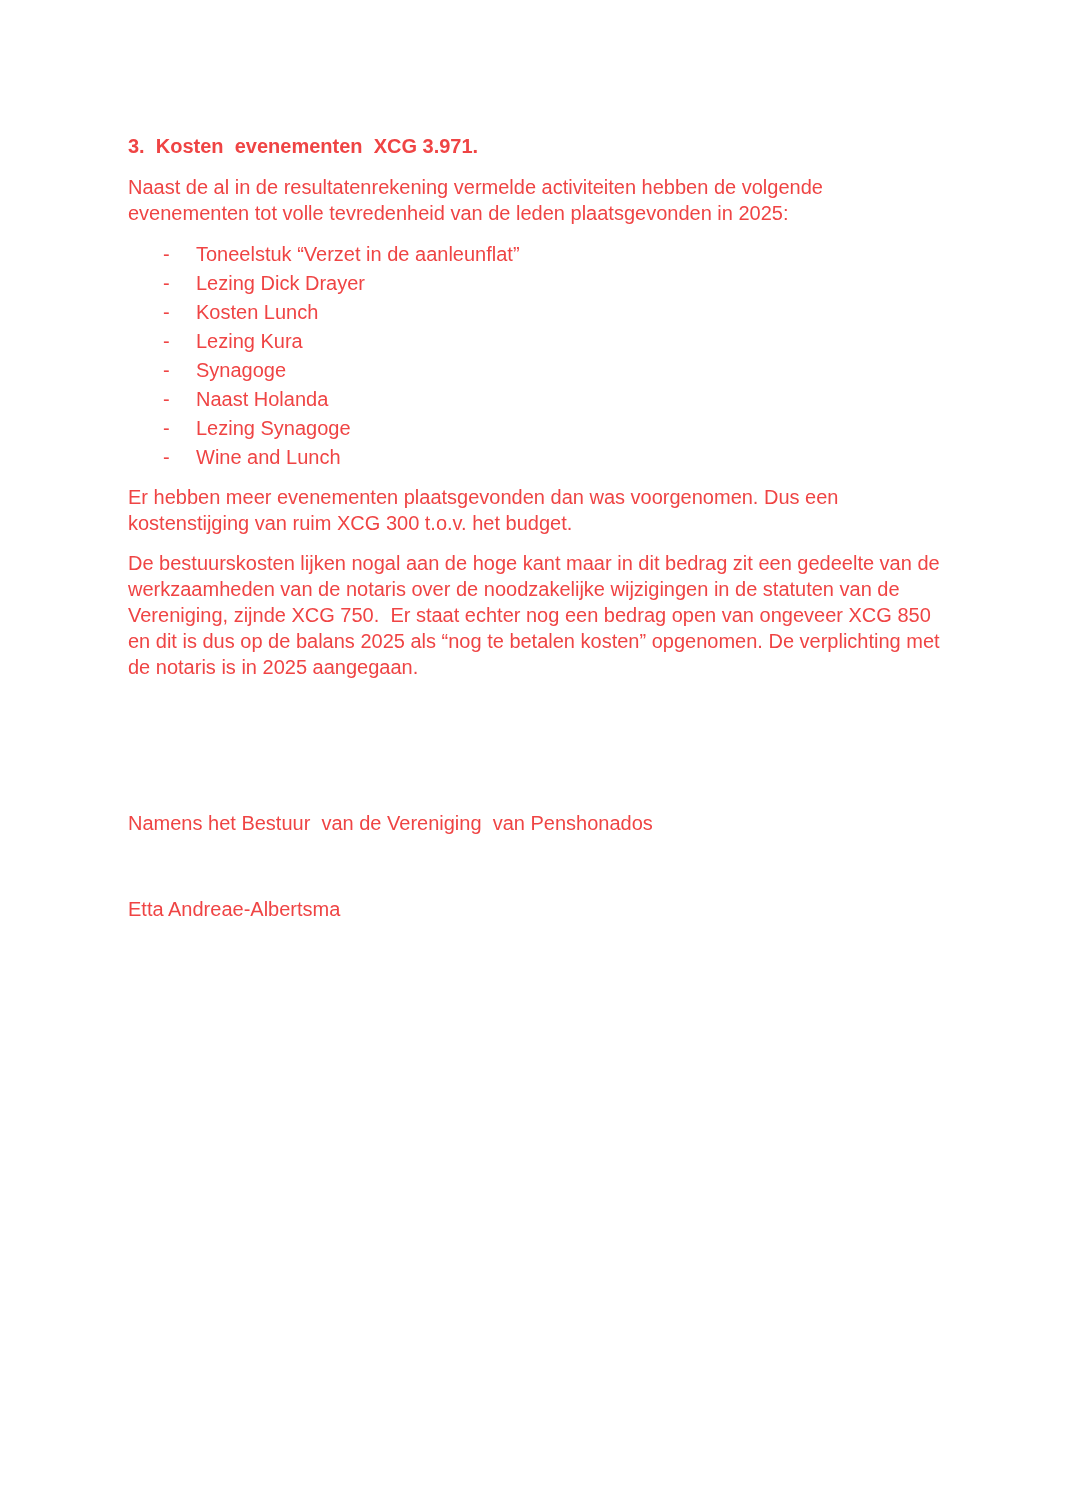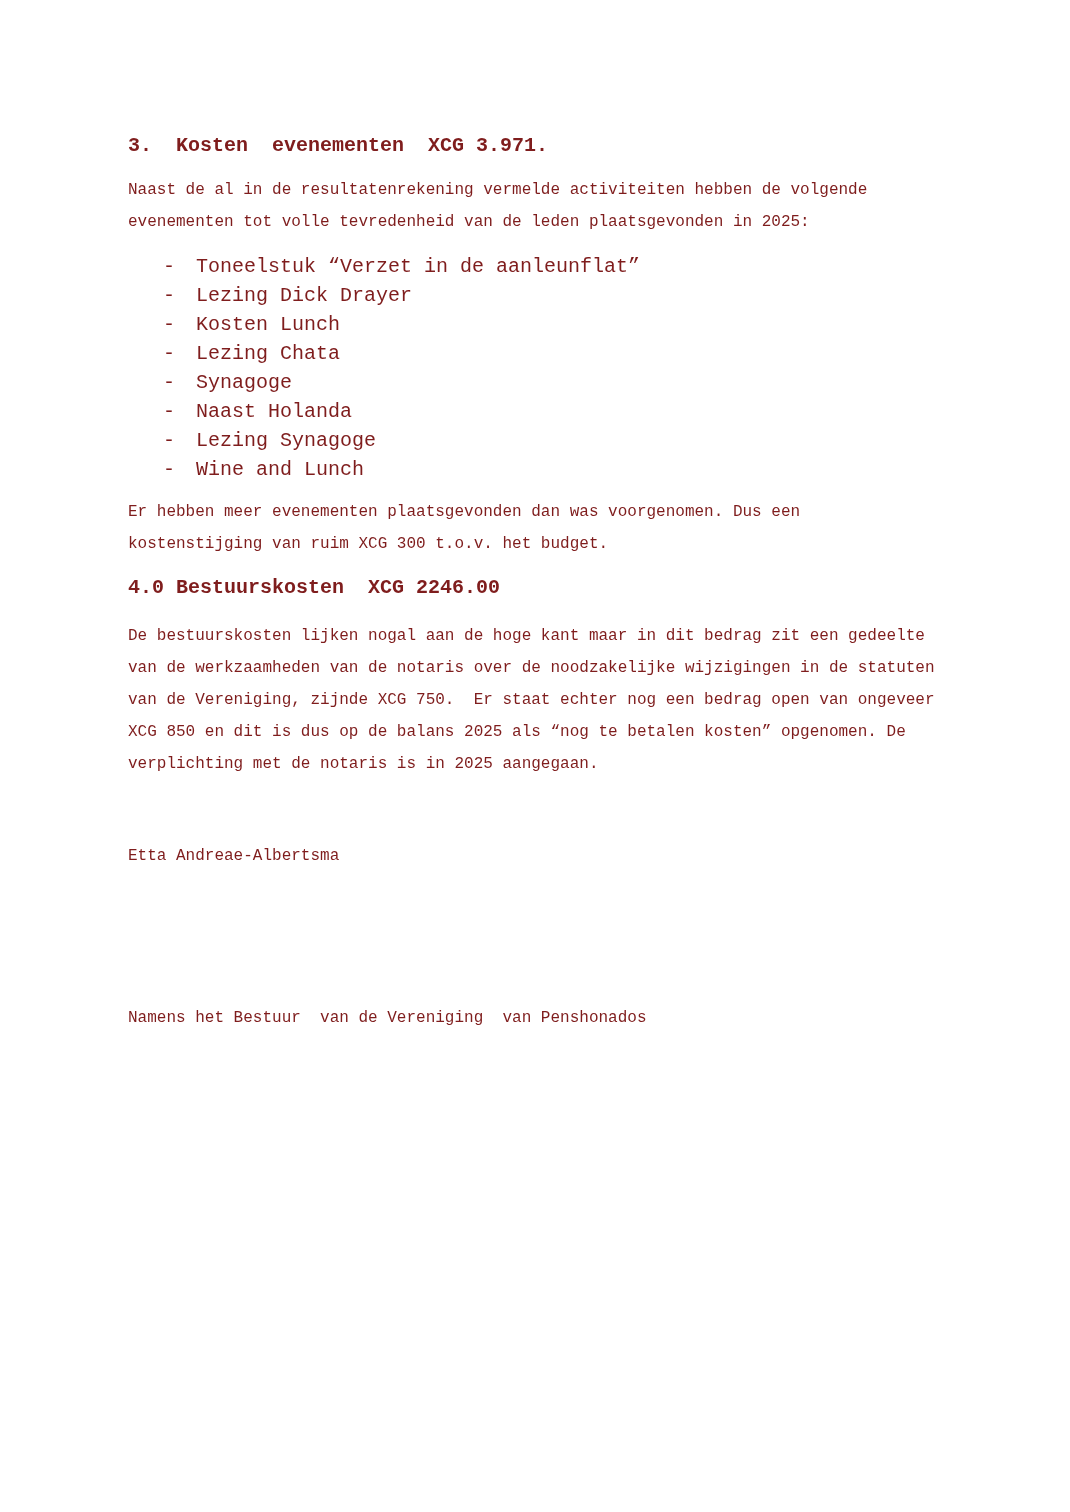--- a/index.html
+++ b/index.html
@@ -6,39 +6,39 @@
     margin: 0;
     padding: 0;
     background: #ffffff;
   }
   .page {
     position: relative;
     width: 1070px;
     height: 1512px;
     background: #ffffff;
     overflow: hidden;
-    font-family: Liberation Mono, monospace;
-    color: #7f1d1d;
+    font-family: Liberation Sans, sans-serif;
+    color: #ef4444;
   }
   .content {
     position: absolute;
     left: 128px;
     top: 132px;
     width: 812px;
   }
   .heading {
     font-size: 20px;
     line-height: 28px;
     font-weight: 700;
     margin: 0;
     white-space: pre-wrap;
   }
   .para {
-    font-size: 16px;
-    line-height: 32px;
+    font-size: 20px;
+    line-height: 26px;
     font-weight: 400;
     margin: 0;
     white-space: pre-wrap;
   }
   .mb14 { margin-bottom: 14px; }
   .mb18 { margin-bottom: 18px; }
   ul.events {
     list-style: none;
     margin: 0 0 12px 0;
     padding: 0 0 0 35px;
@@ -74,21 +74,21 @@
       <li>
         <span class="marker">-</span>
         <span class="item-text">Lezing Dick Drayer</span>
       </li>
       <li>
         <span class="marker">-</span>
         <span class="item-text">Kosten Lunch</span>
       </li>
       <li>
         <span class="marker">-</span>
-        <span class="item-text">Lezing Chata</span>
+        <span class="item-text">Lezing Kura</span>
       </li>
       <li>
         <span class="marker">-</span>
         <span class="item-text">Synagoge</span>
       </li>
       <li>
         <span class="marker">-</span>
         <span class="item-text">Naast Holanda</span>
       </li>
       <li>
@@ -96,23 +96,22 @@
         <span class="item-text">Lezing Synagoge</span>
       </li>
       <li>
         <span class="marker">-</span>
         <span class="item-text">Wine and Lunch</span>
       </li>
     </ul>
 
     <p class="para mb14">Er hebben meer evenementen plaatsgevonden dan was voorgenomen. Dus een kostenstijging van ruim XCG 300 t.o.v. het budget.</p>
 
-    <p class="heading mb18">4.0 Bestuurskosten  XCG 2246.00</p>
 
     <p class="para">De bestuurskosten lijken nogal aan de hoge kant maar in dit bedrag zit een gedeelte van de werkzaamheden van de notaris over de noodzakelijke wijzigingen in de statuten van de Vereniging, zijnde XCG 750.  Er staat echter nog een bedrag open van ongeveer XCG 850 en dit is dus op de balans 2025 als “nog te betalen kosten” opgenomen. De verplichting met de notaris is in 2025 aangegaan.</p>
 
+    <p class="para closing-line">Namens het Bestuur  van de Vereniging  van Penshonados</p>
+
     <p class="para signer-name">Etta Andreae-Albertsma</p>
-
-    <p class="para closing-line">Namens het Bestuur  van de Vereniging  van Penshonados</p>
 
 
   </div>
 </div>
 
 </body></html>

